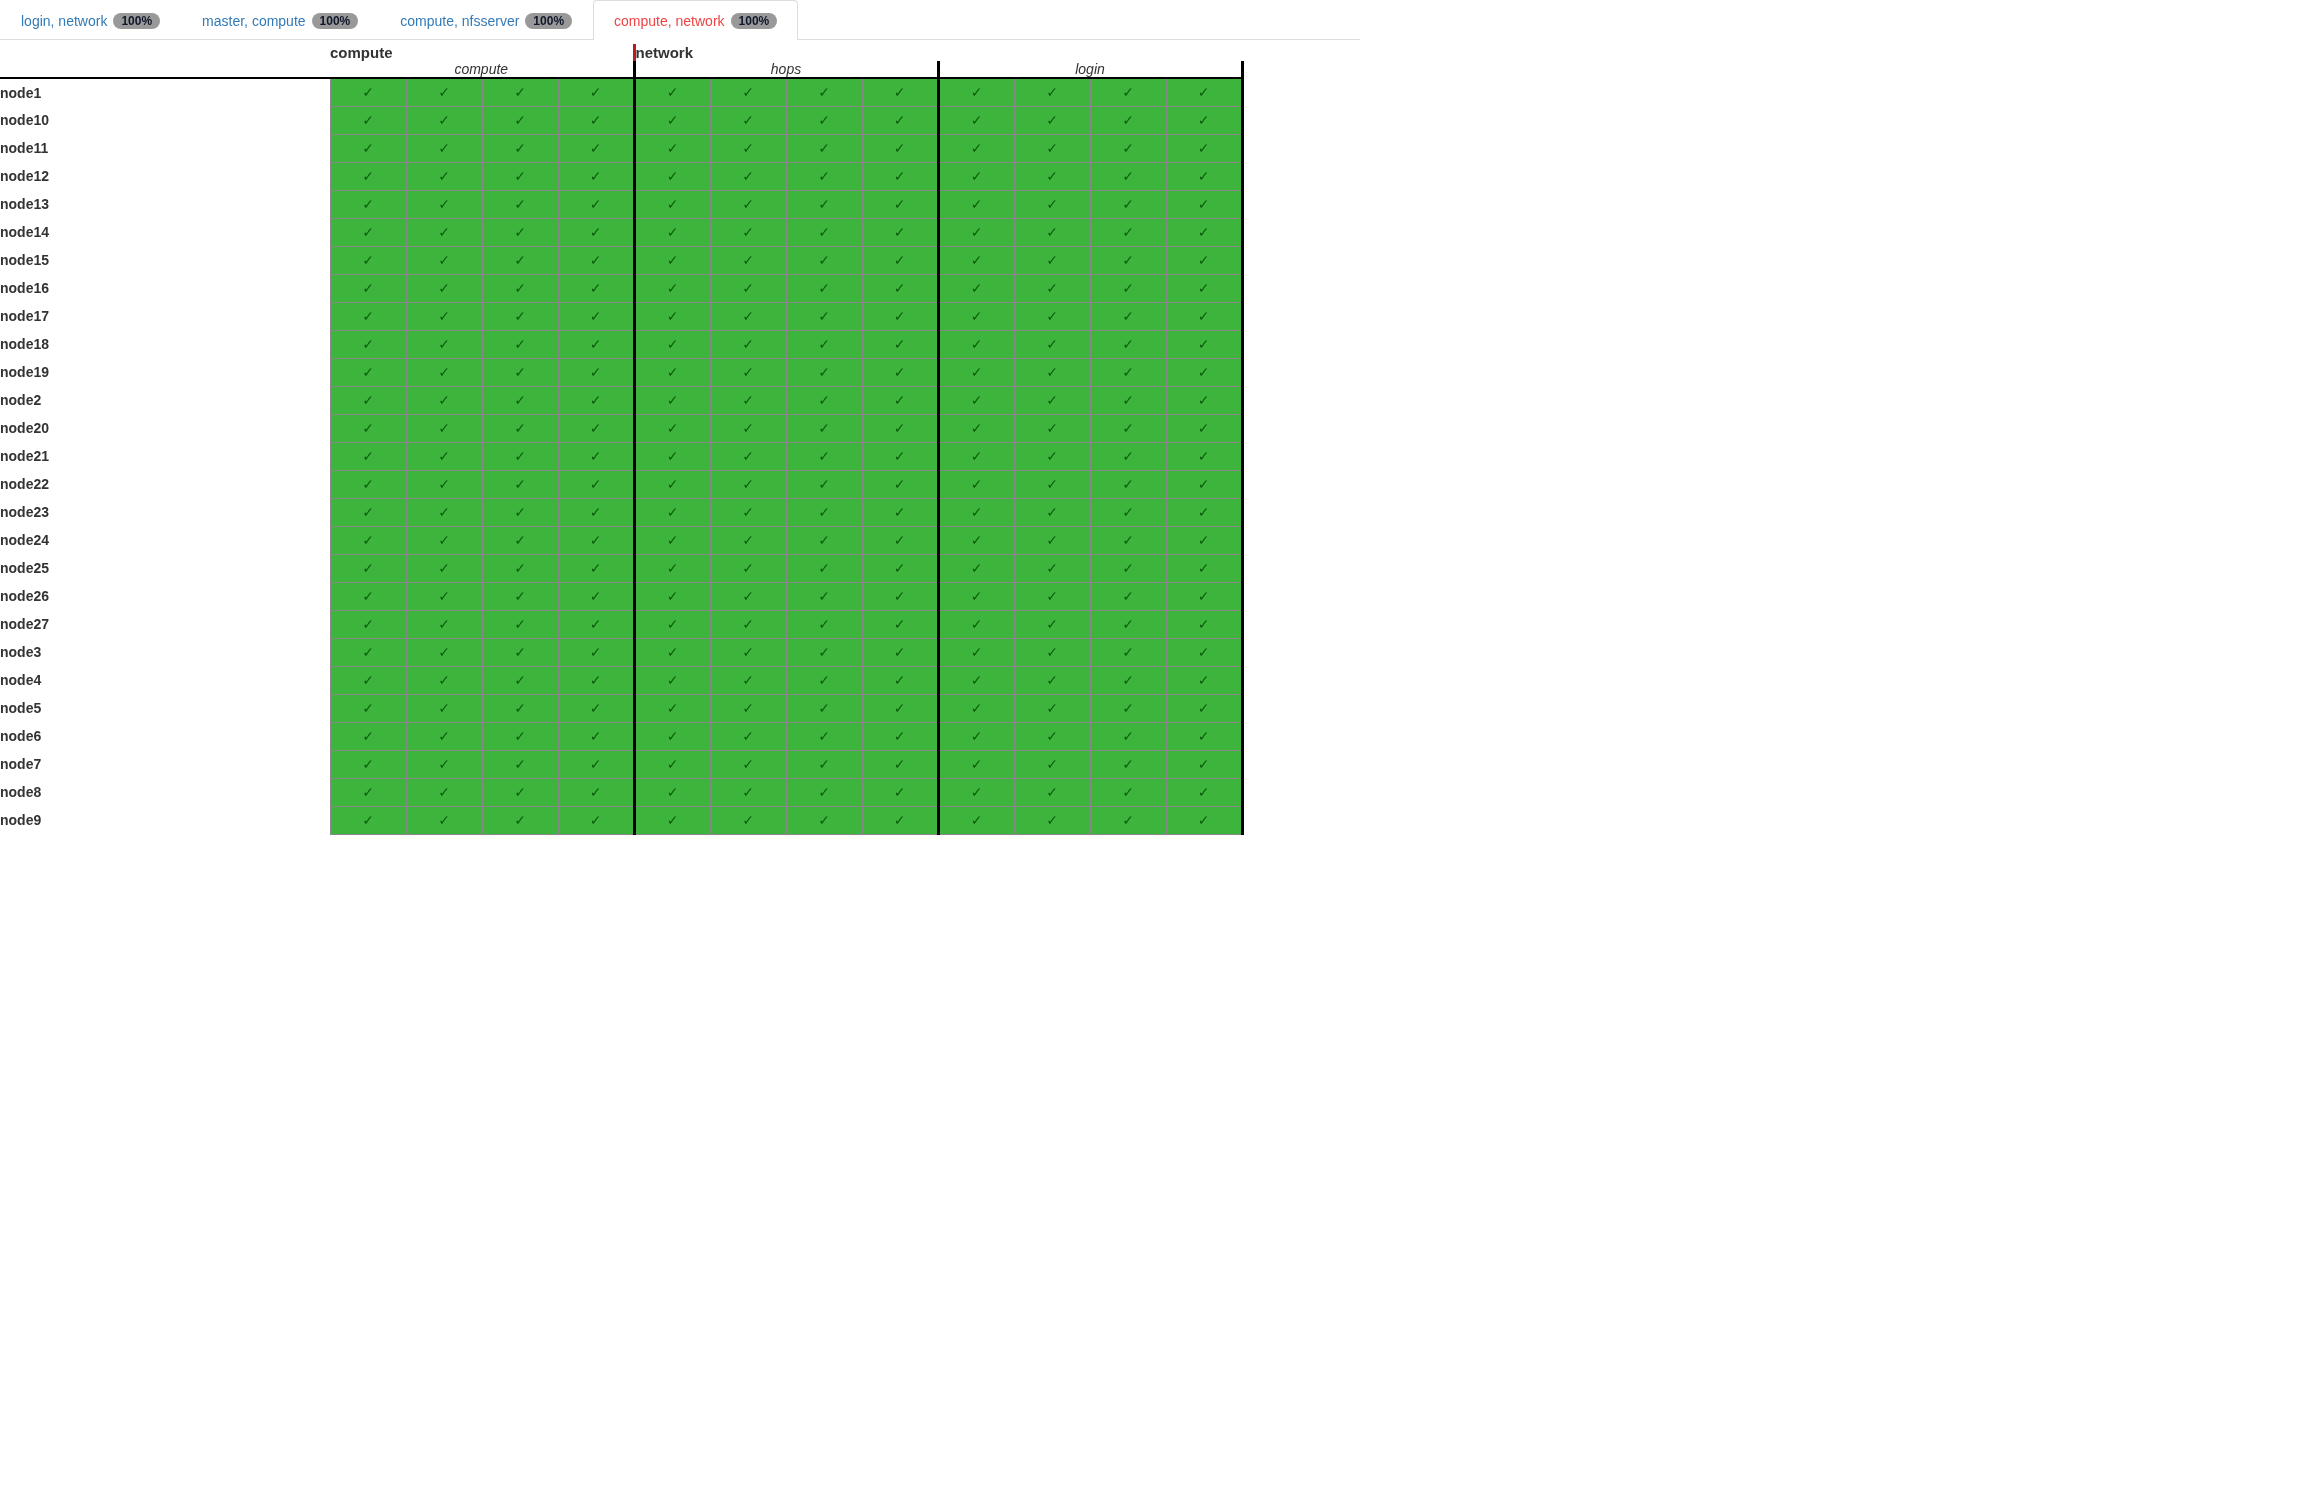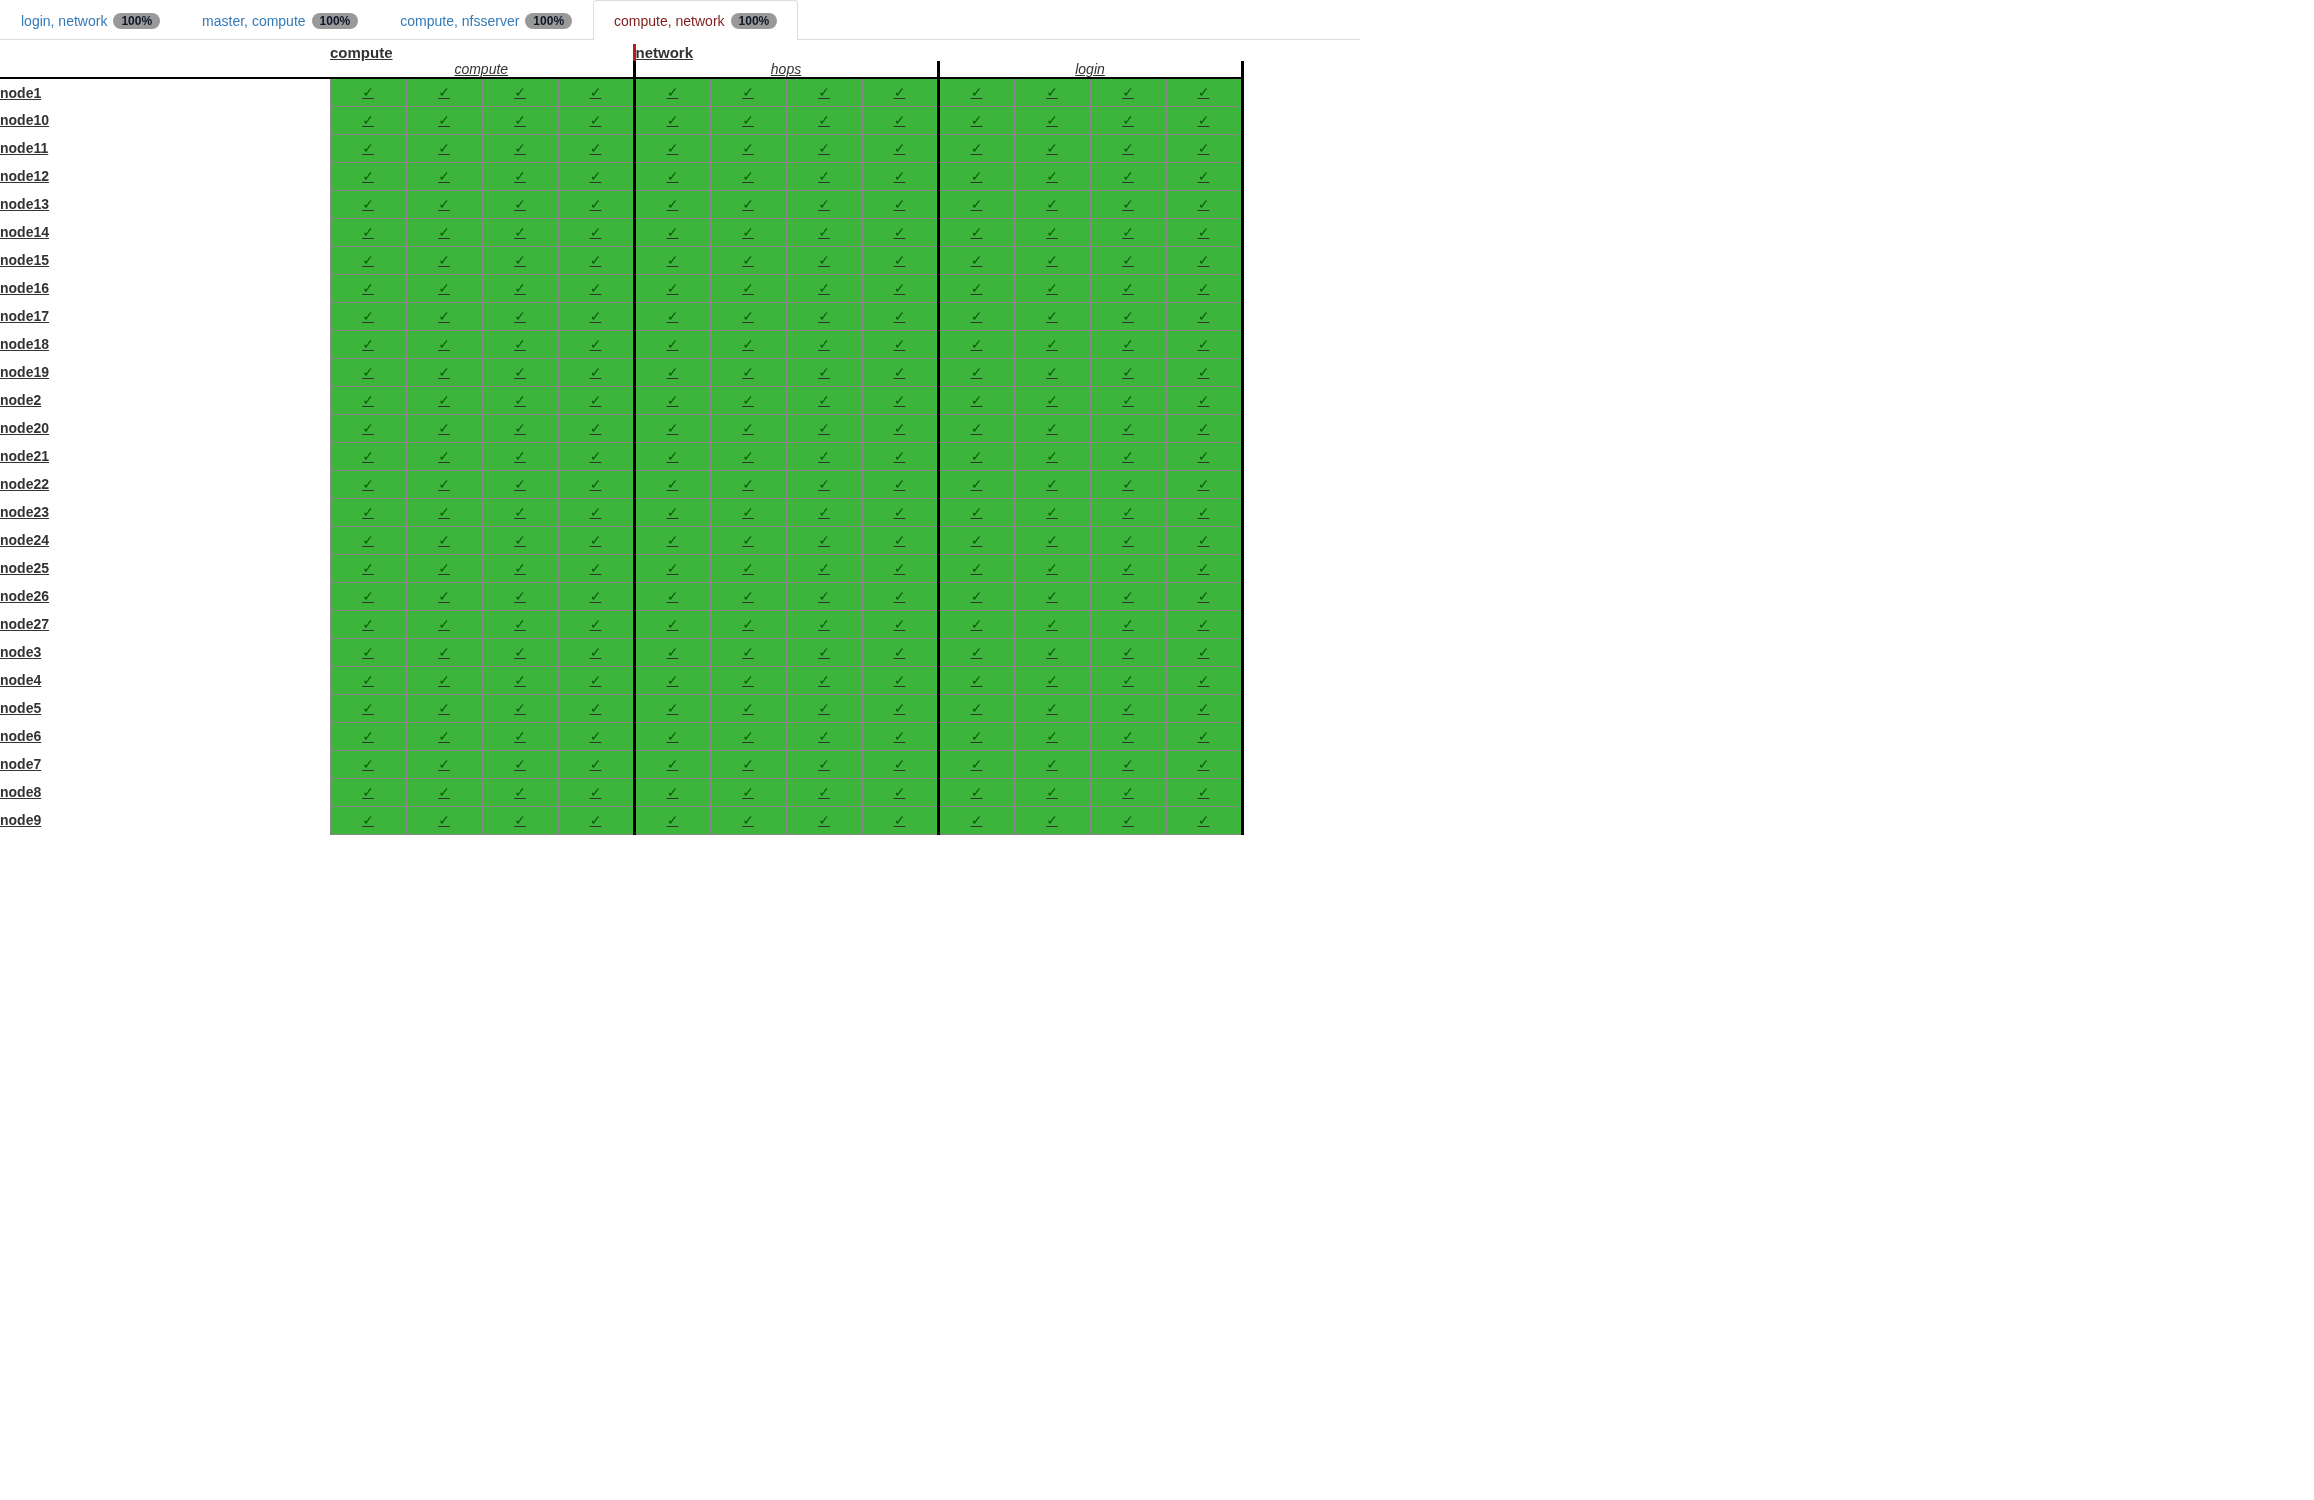--- a/index.html
+++ b/index.html
@@ -10,29 +10,29 @@
   .tabs { display: flex; border-bottom: 1px solid #ddd; height: 40px; align-items: stretch; }
   .tab {
     display: flex; align-items: center; padding: 0 20px;
     border: 1px solid transparent; border-bottom: none;
     margin-bottom: -1px; cursor: pointer; white-space: nowrap;
     border-radius: 4px 4px 0 0;
     justify-content: space-between;
   }
   .tab.active { border-color: #ddd; background: #fff; }
   .tab-label { color: #337ab7; font-size: 14px; margin-right: 6px; }
-  .tab.active .tab-label { color: #7f1d1d; }
+  .tab.active .tab-label { color: #ef4444; }
   .badge {
     display: inline-block; background: #999; color: #0f172a;
     font-size: 12px; font-weight: bold; border-radius: 10px;
     padding: 2px 8px; line-height: 1;
   }
 
   
-  .results-wrap { padding-top: 4px; text-decoration: underline; }
+  .results-wrap { padding-top: 4px; }
   table.results { border-collapse: collapse; table-layout: fixed; }
   table.results th, table.results td { padding: 0; }
 
   .col-node { width: 330px; }
   .col-data { width: 76px; }
 
   
   th.group-header {
     text-align: left; font-weight: bold; font-size: 15px;
     padding: 4px 8px 2px 8px; border-left: 3px solid #b91c1c;

